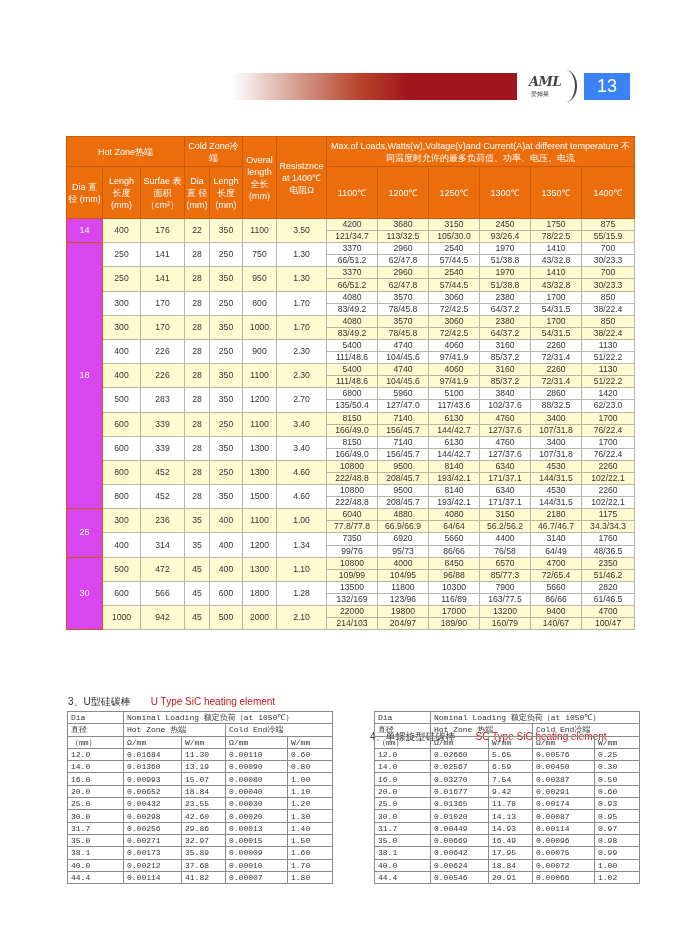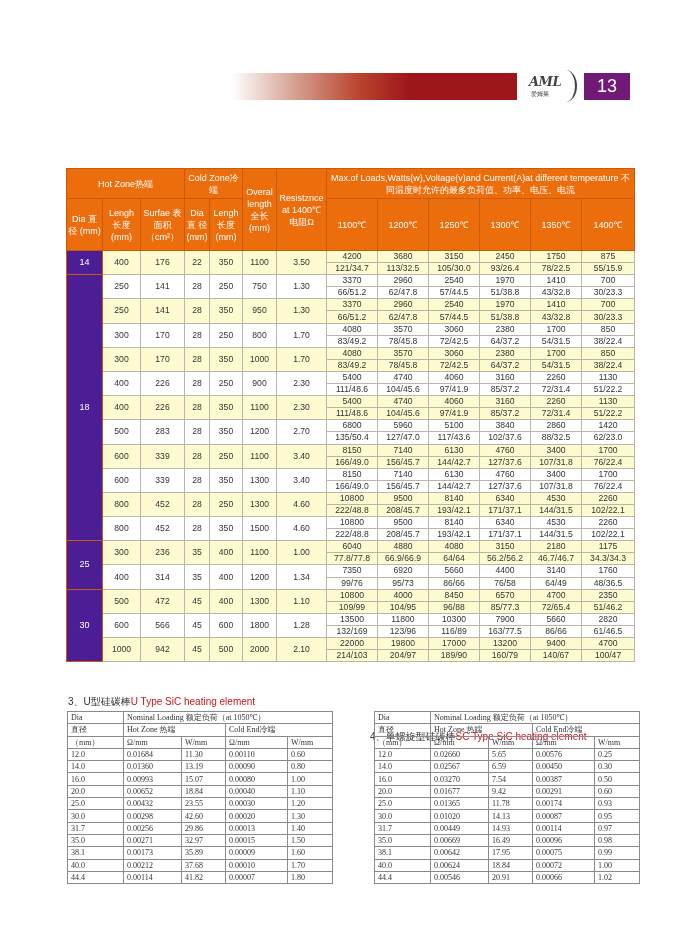--- a/index.html
+++ b/index.html
@@ -5,34 +5,34 @@
   * { box-sizing: border-box; margin: 0; padding: 0; }
   html, body { width: 700px; height: 945px; background: #ffffff; overflow: hidden; }
   body { position: relative; font-family: "DejaVu Sans", sans-serif; color: #333; }
 
   .header-bar { position: absolute; left: 232px; top: 73px; width: 285px; height: 27px;
     background: linear-gradient(to right, rgba(158,22,28,0) 0%, rgba(196,120,100,0.7) 22%, #b8432d 45%, #9e161c 62%, #9e161c 100%); }
   .logo { position: absolute; left: 527px; top: 70px; width: 50px; height: 32px; }
   .logo-text { position: absolute; left: 2px; top: 4px; font-family: "DejaVu Serif", serif; font-style: italic; font-weight: bold; font-size: 13px; color: #444; letter-spacing: -0.5px; }
   .logo-sub { position: absolute; left: 4px; top: 20px; font-size: 6px; color: #444; }
   .logo-arc { position: absolute; left: 28px; top: 0px; width: 22px; height: 32px; border-right: 2.5px solid #444; border-radius: 0 50% 50% 0; }
-  .page-num { position: absolute; left: 584px; top: 73px; width: 46px; height: 27px; background: #701a75; color: #fff; font-family: "Liberation Sans", sans-serif; font-size: 18px; text-align: center; line-height: 27px; }
+  .page-num { position: absolute; left: 584px; top: 73px; width: 46px; height: 27px; background: #3b82f6; color: #fff; font-family: "Liberation Sans", sans-serif; font-size: 18px; text-align: center; line-height: 27px; }
 
   table { border-collapse: collapse; }
-  .main-table { position: absolute; left: 66px; top: 136px; width: 568px; table-layout: fixed; font-family: "Liberation Sans", sans-serif; margin-top: 32px; }
+  .main-table { position: absolute; left: 66px; top: 136px; width: 568px; table-layout: fixed; font-family: "Liberation Sans", sans-serif; }
   .main-table th { background: #ec6d0c; color: #fff; font-weight: normal; font-size: 9px; line-height: 12px; border: 1px solid #c95a08; text-align: center; vertical-align: middle; padding: 0 1px; }
   .main-table th.hsub { height: 52px; }
   .main-table td { font-size: 8.6px; text-align: center; vertical-align: middle; border: 1px solid #b9b5a8; color: #333; height: 12.1px; line-height: 11px; padding: 0; }
-  .main-table td.dia { background: #4c1d95; color: #fff; border-color: #c95a08; font-size: 9px; }
+  .main-table td.dia { background: #d946ef; color: #fff; border-color: #c95a08; font-size: 9px; }
   .main-table tr.y td:not(.dia) { background: #fffbd0; }
   .main-table tr.w td:not(.dia) { background: #ffffff; }
 
   .sec-title { position: absolute; font-family: "Liberation Sans", sans-serif; font-size: 10px; color: #333; }
-  .sec-title .en { color: #c8161d; margin-left: 0; text-align: right; }
-  .sub-table { position: absolute; width: 265px; font-family: Liberation Serif, serif; table-layout: fixed; }
+  .sec-title .en { color: #c8161d; margin-left: 20px; text-align: right; }
+  .sub-table { position: absolute; width: 265px; font-family: Liberation Mono, monospace; table-layout: fixed; }
   .sub-table td { border: 1px solid #8a8a8a; font-size: 8px; height: 12.3px; line-height: 11px; padding: 0 3px; color: #333; white-space: nowrap; overflow: hidden; }
 </style>
 </head>
 <body>
 
 <div class="header-bar"></div>
 <div class="logo">
   <span class="logo-text">AML</span>
   <span class="logo-sub">爱姆莱</span>
   <span class="logo-arc"></span>

